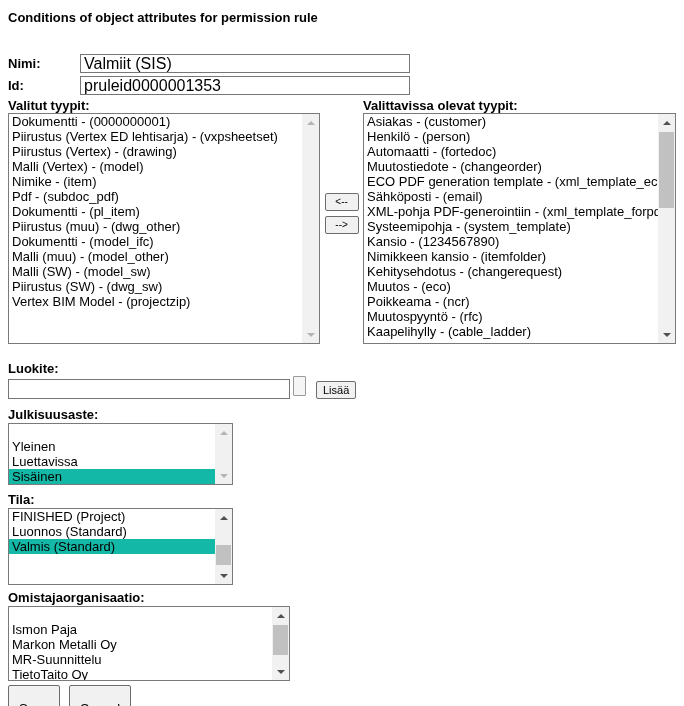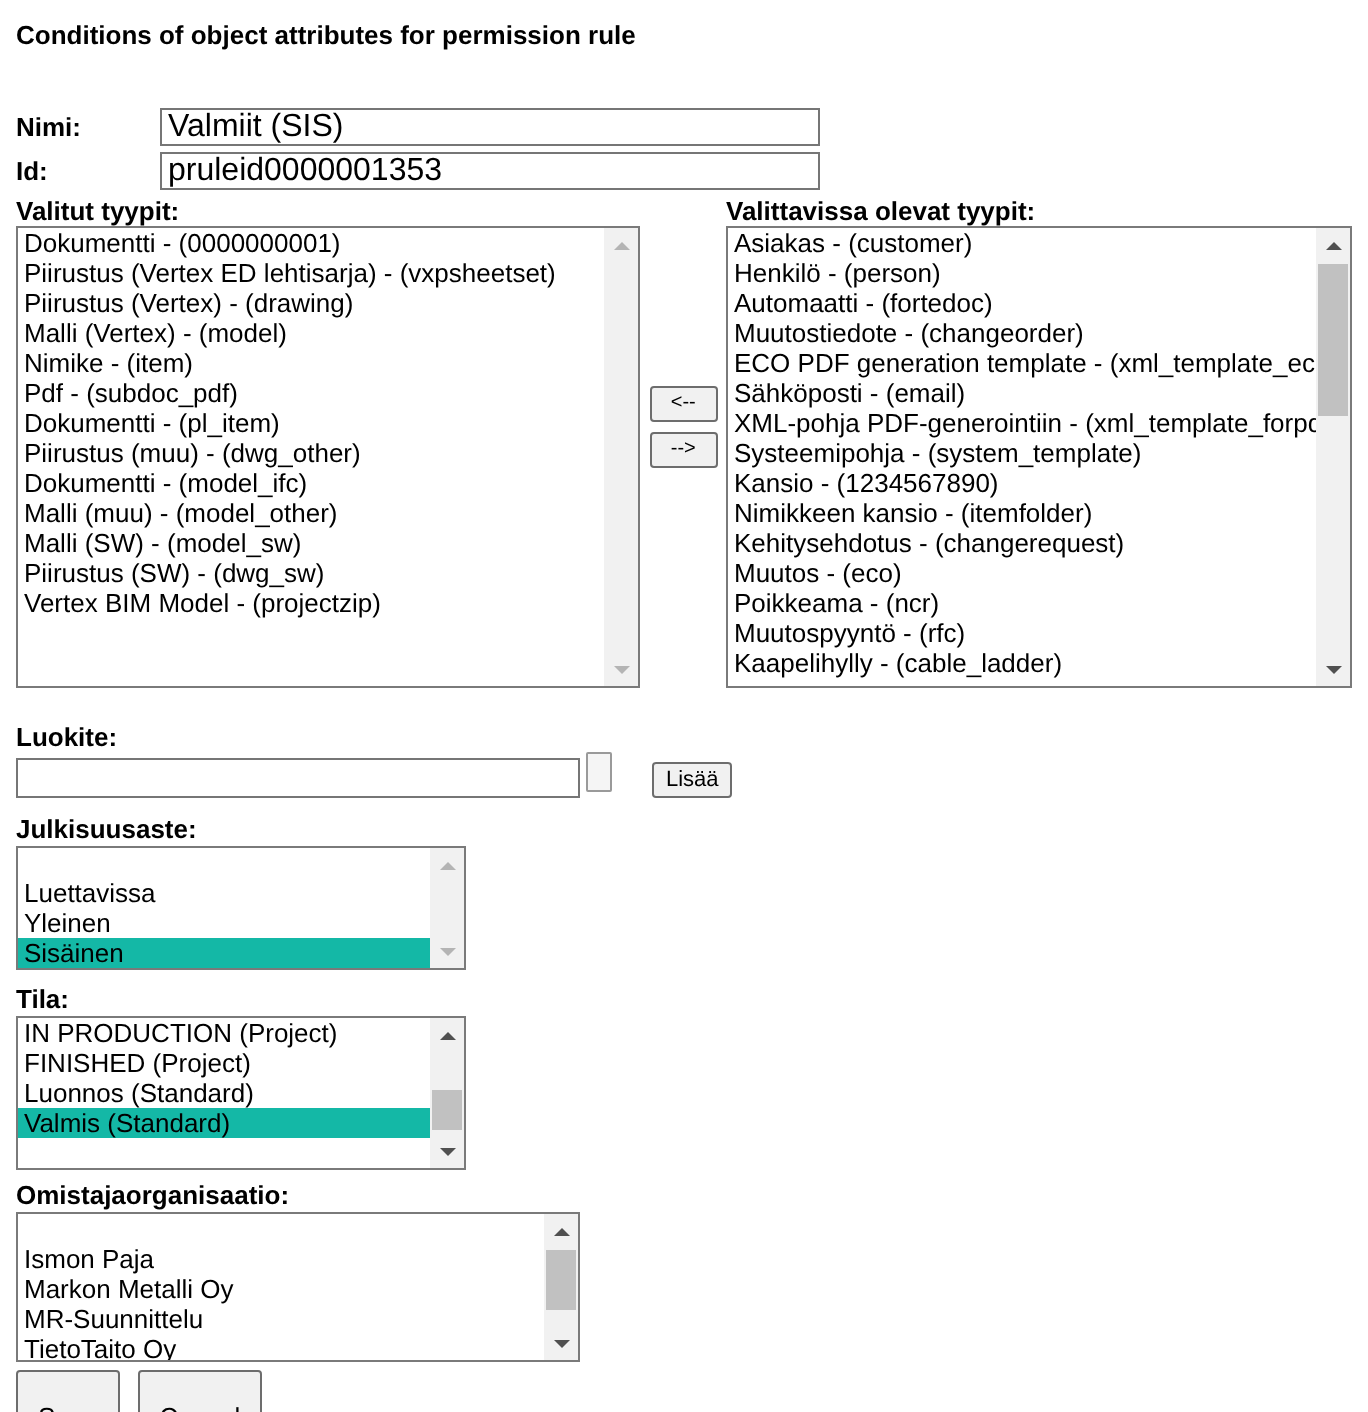--- a/index.html
+++ b/index.html
@@ -68,21 +68,21 @@
   .btn-big   { height:20px; font-size:13px; line-height:1; padding:16px 10px; }
 
   
   .luokite-label { font-weight:bold; height:14px; margin-top:17px; margin-bottom:4px; }
   .luokite-row { display:flex; align-items:flex-end; height:20px; }
   .luokite-input { width:282px; height:20px; }
   .luokite-picker {
     width:13px; height:20px; margin-left:3px; position:relative; top:-3px;
     background:#f5f5f5; border:1px solid #9a9a9a; border-radius:1px; padding:0;
   }
-  .luokite-add { margin-left:20px; }
+  .luokite-add { margin-left:10px; }
 
   
   .grp { margin-top:8px; }
   .grp-tila { margin-top:7px; }
   .grp-omista { margin-top:5px; }
   .lb-julk  { width:225px; height:62px; }
   .lb-tila  { width:225px; height:77px; }
   .lb-omista{ width:282px; height:75px; }
 
   .actions { margin-top:4px; display:flex; }
@@ -172,38 +172,37 @@
 <div class="luokite-row">
   <input class="text-input luokite-input" type="text" value="" style="">
   <button class="luokite-picker"></button>
   <button class="btn btn-small luokite-add">Lisää</button>
 </div>
 
 <div class="grp">
   <div class="group-label">Julkisuusaste:</div>
   <div class="listbox lb-julk">
     <div class="lb-item">&nbsp;</div>
+      <div class="lb-item">Yleinen</div>
       <div class="lb-item">Luettavissa</div>
-      <div class="lb-item">Yleinen</div>
       <div class="lb-item selected">Sisäinen</div>
       <div class="sbar disabled">
       <div class="sarrow up">
           <div class="tri-up"></div>
         </div>
       <div class="sarrow down">
           <div class="tri-down"></div>
         </div>
     </div>
   </div>
 </div>
 
 <div class="grp grp-tila">
   <div class="group-label">Tila:</div>
   <div class="listbox lb-tila">
-      <div class="lb-item">IN PRODUCTION (Project)</div>
       <div class="lb-item">FINISHED (Project)</div>
       <div class="lb-item">Luonnos (Standard)</div>
       <div class="lb-item selected">Valmis (Standard)</div>
       <div class="sbar">
       <div class="sarrow up">
           <div class="tri-up"></div>
         </div>
       <div class="sthumb" style="top:36px; height:20px;"></div>
       <div class="sarrow down">
           <div class="tri-down"></div>

